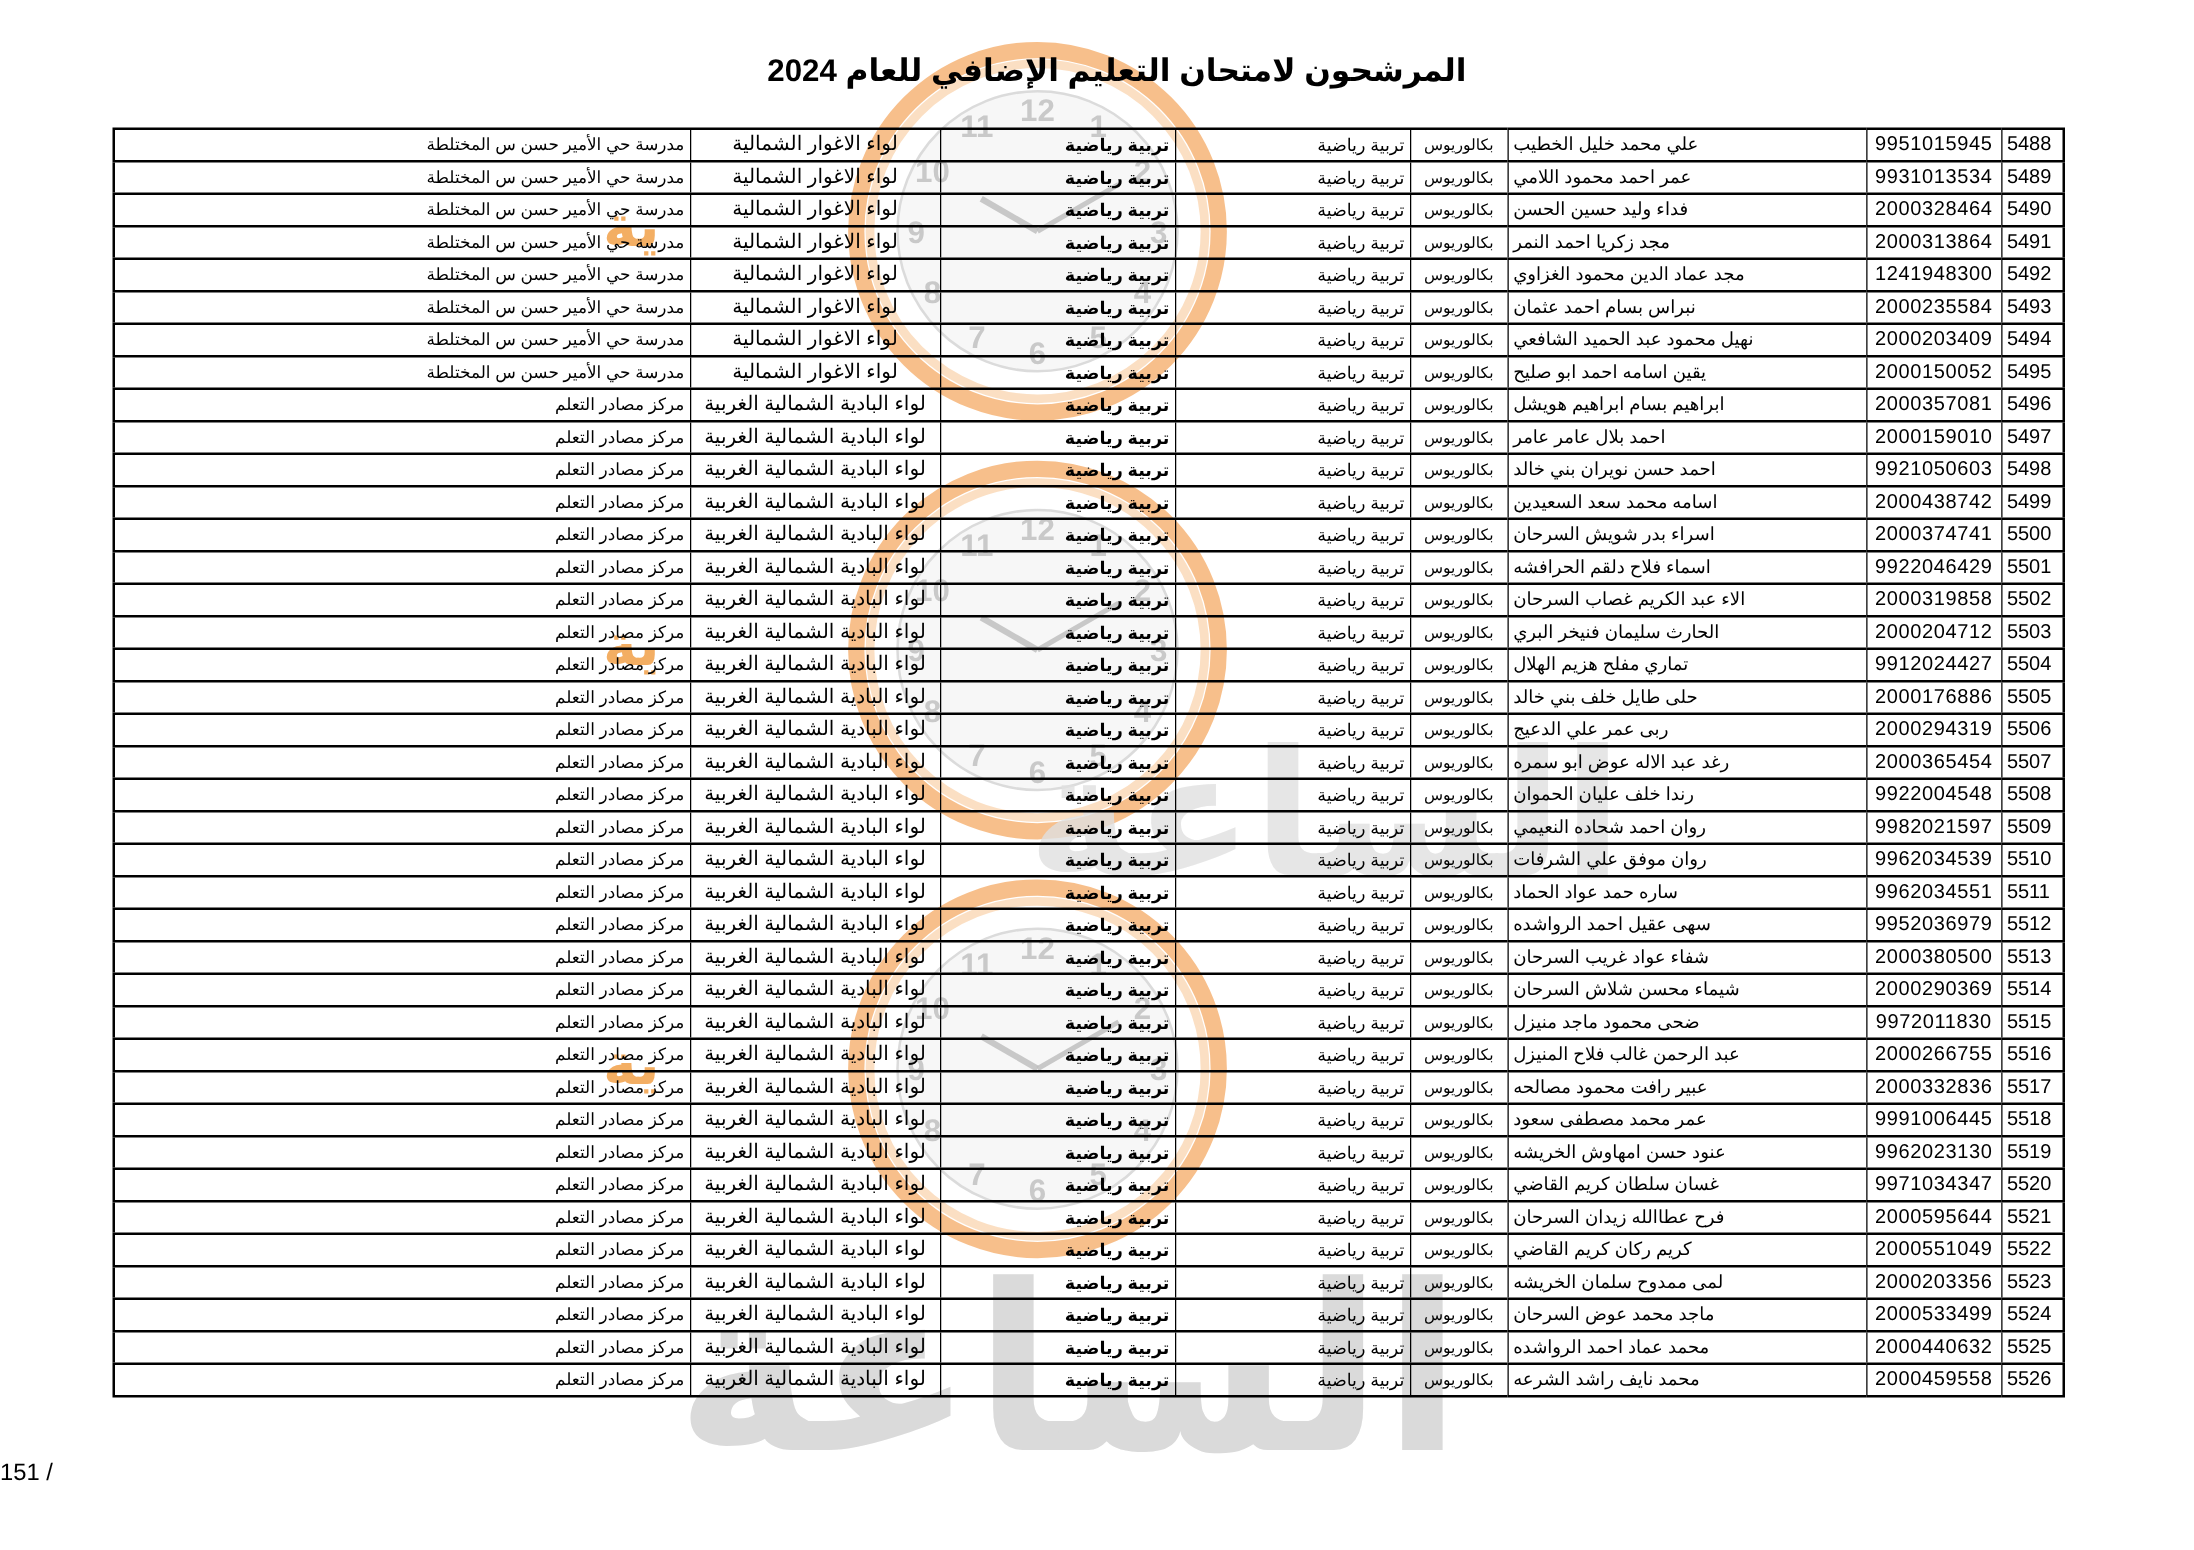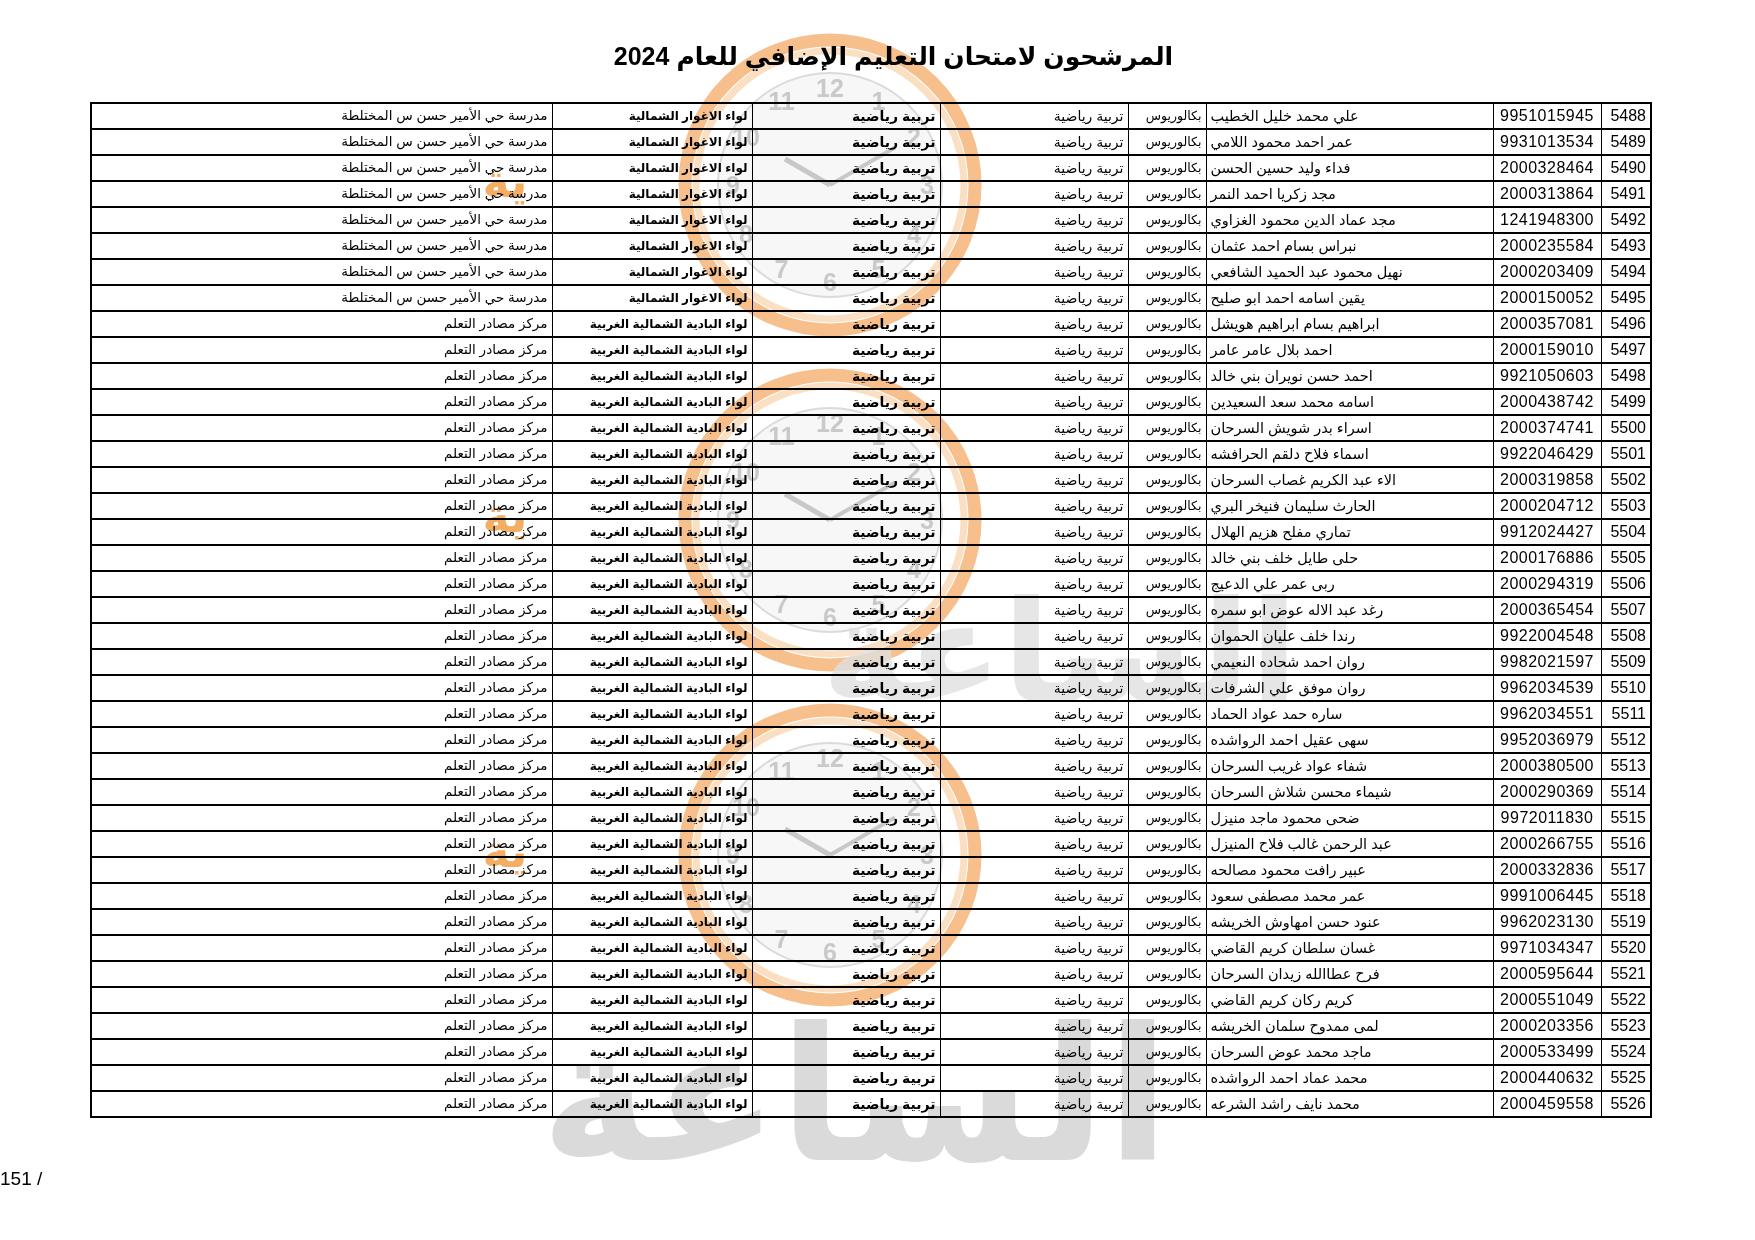--- a/index.html
+++ b/index.html
@@ -17,27 +17,27 @@
     position:absolute;top:102px;left:90px;width:1560px;z-index:1;
     border-collapse:collapse;direction:rtl;table-layout:fixed;
     background:transparent;border:2px solid #000;
   }
   table.candidates td{
     border-left:1px solid #000;border-right:1px solid #000;
     border-top:2px solid #000;border-bottom:2px solid #000;
     height:24px;padding:0 4px;white-space:nowrap;overflow:hidden;
     background:transparent;line-height:24px;
   }
-  .c-serial{text-align:right;font-size:16px;}
+  .c-serial{text-align:left;font-size:16px;}
   .c-id{text-align:center;font-size:16px;letter-spacing:.5px;}
   .c-name{text-align:left;font-size:14.5px;}
-  .c-qual{text-align:right;font-size:12.5px;padding:0 2px;}
+  .c-qual{text-align:center;font-size:12.5px;padding:0 2px;}
   .c-spec{text-align:right;font-size:14px;padding-right:8px;}
   .c-spec-bold{text-align:right;font-size:14px;padding-right:8px;font-weight:bold;}
-  .c-district{text-align:right;font-size:12px;font-weight:bold;}
+  .c-district{text-align:center;font-size:16px;}
   .c-school{text-align:right;font-size:13.5px;}
   .footer{
     position:absolute;top:1168px;left:0;width:100%;text-align:left;
     font-size:19px;z-index:1;direction:ltr;
   }
 </style>
 </head>
 <body>
 
 <div class="page">

